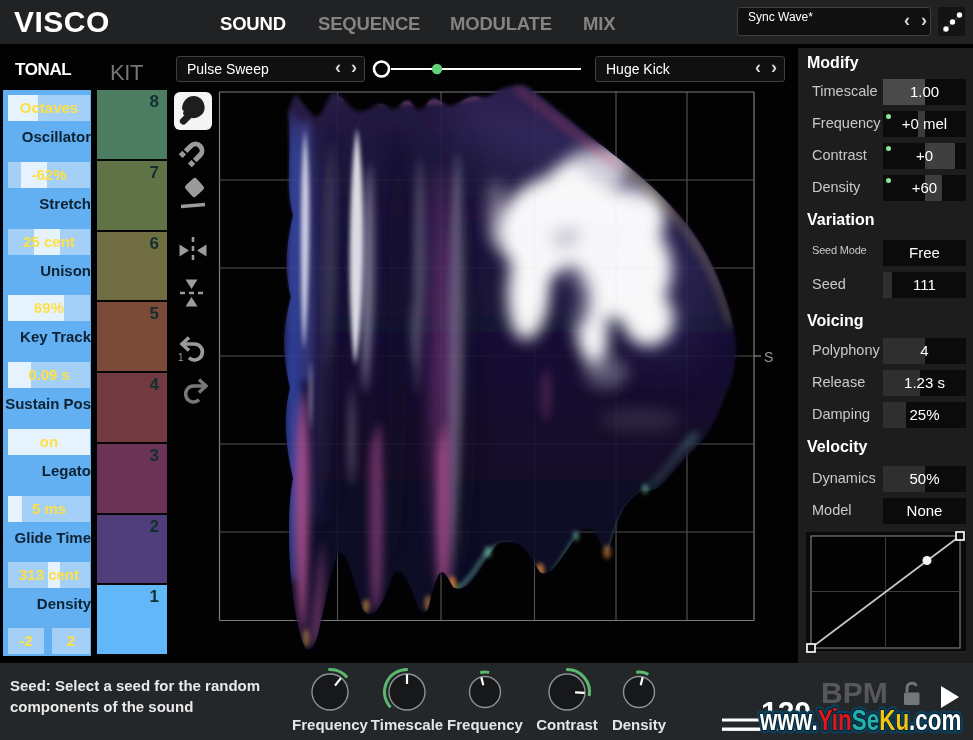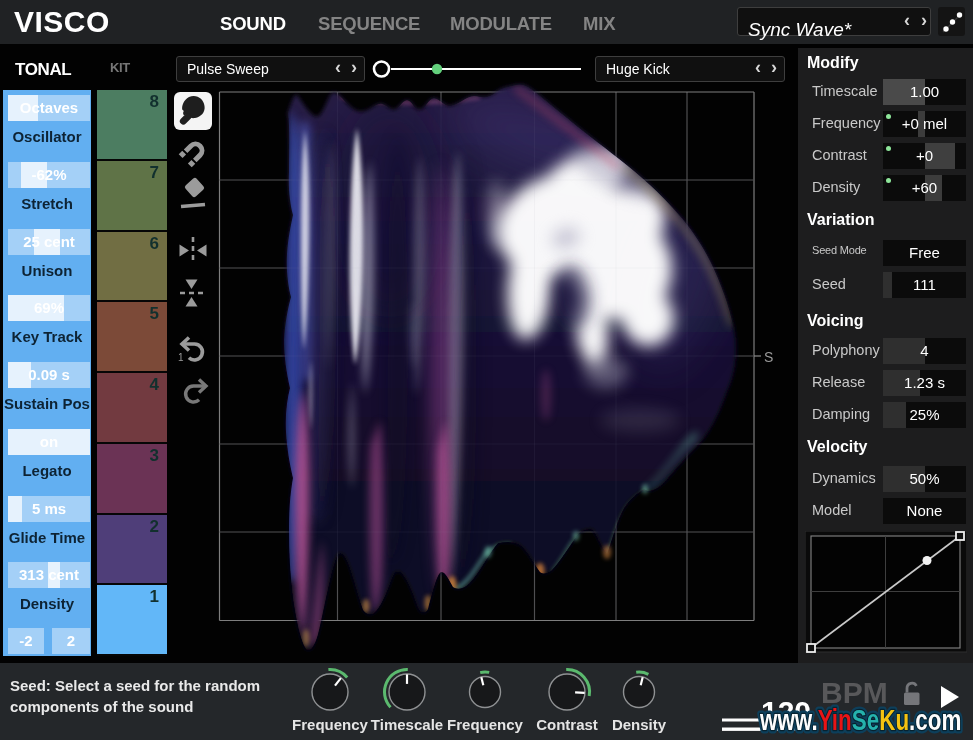--- a/index.html
+++ b/index.html
@@ -8,28 +8,28 @@
   .abs{position:absolute;}
   
   #topbar{left:0;top:0;width:973px;height:44px;background:#202224;}
   #logo{left:14px;top:5px;font-size:30px;font-weight:800;color:#fff;letter-spacing:0.5px;}
   .tab{top:13px;font-size:18.5px;font-weight:700;color:#848484;letter-spacing:-0.2px;}
   .tab.on{color:#fff;}
   .selbox{background:#101010;border:1px solid #3e3e3e;border-radius:3px;box-sizing:border-box;color:#fff;}
   .arr{position:absolute;color:#d6d6d6;font-size:18px;font-weight:700;top:50%;transform:translateY(-56%);}
   
   #tonal{left:15px;top:60px;font-size:17px;font-weight:700;color:#fff;letter-spacing:-0.4px;text-align:right;}
-  #kit{left:110px;top:60px;font-size:13px;font-weight:700;color:#767676;letter-spacing:-0.4px;}
+  #kit{left:110px;top:60px;font-size:22px;font-weight:400;color:#767676;letter-spacing:-0.4px;}
   
   #bluepanel{left:3px;top:90px;width:88px;height:566px;background:#62aff1;}
   .vbox{position:absolute;left:5px;width:82px;height:26px;background:rgba(255,255,255,0.42);
-        color:#ffffff;font-size:15px;font-weight:700;text-align:center;line-height:26px;}
+        color:#fde047;font-size:15px;font-weight:700;text-align:center;line-height:26px;}
   .vseg{position:absolute;top:0;height:26px;background:rgba(255,255,255,0.72);}
   .vtxt{position:relative;}
-  .plabel{position:absolute;left:0;width:88px;text-align:center;color:#0d2334;
+  .plabel{position:absolute;left:0;width:88px;text-align:right;color:#0d2334;
           font-size:15px;font-weight:700;}
   
   #strip{left:97px;top:90px;width:70px;height:566px;}
   .cell{position:absolute;left:0;width:70px;box-sizing:border-box;border-bottom:2px solid #060606;}
   .cnum{position:absolute;right:8px;top:2px;font-size:17px;font-weight:700;color:#12302e;}
   
   #toolsel{left:174px;top:92px;width:38px;height:38px;background:#f4f4f4;border-radius:6px;}
   
   #rpanel{left:798px;top:48px;width:175px;height:615px;background:#1d1d1e;}
   .rhead{position:absolute;left:9px;color:#fff;font-size:16px;font-weight:700;}
@@ -165,21 +165,21 @@
     <line x1="219.5" y1="532" x2="754" y2="532" stroke="#9a9ab2" stroke-width="1" opacity="0.07"></line>
   </svg>
 
 <div class="abs" id="topbar"></div>
 <div class="abs" id="logo">VISCO</div>
 <div class="abs tab on" style="left:220px;">SOUND</div>
 <div class="abs tab" style="left:318px;text-align:center;">SEQUENCE</div>
 <div class="abs tab" style="left:450px;">MODULATE</div>
 <div class="abs tab" style="left:583px;">MIX</div>
 <div class="abs selbox" style="left:737px;top:7px;width:194px;height:29px;">
-  <span style="position:absolute;left:10px;top:11px;font-size:19px;font-style:italic;">Sync Wave*</span>
+  <span style="position:absolute;left:10px;top:2px;font-size:12px;">Sync Wave*</span>
   <span class="arr" style="left:166px;">‹</span>
     <span class="arr" style="left:183px;">›</span>
 </div>
 <svg class="abs" style="left:938px;top:7px" width="27" height="29">
   <rect x="0" y="0" width="27" height="29" rx="3" fill="#141414"></rect>
   <line x1="5" y1="25" x2="24" y2="6" stroke="#383838" stroke-width="1.2"></line>
   <circle cx="8" cy="22" r="2.7" fill="#fff"></circle>
   <circle cx="14.5" cy="15" r="2.7" fill="#fff"></circle>
   <circle cx="21.5" cy="8" r="2.7" fill="#fff"></circle>
 </svg>

